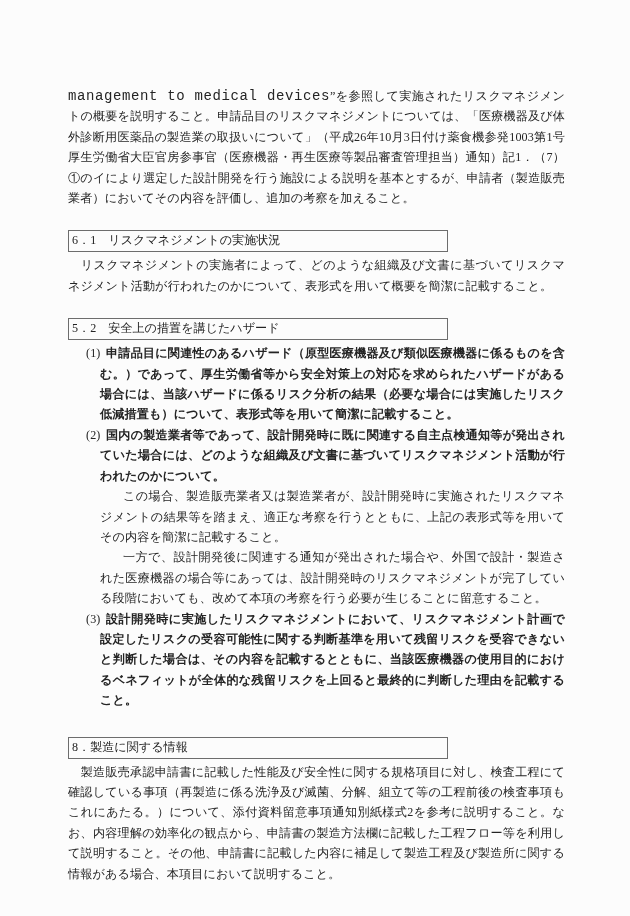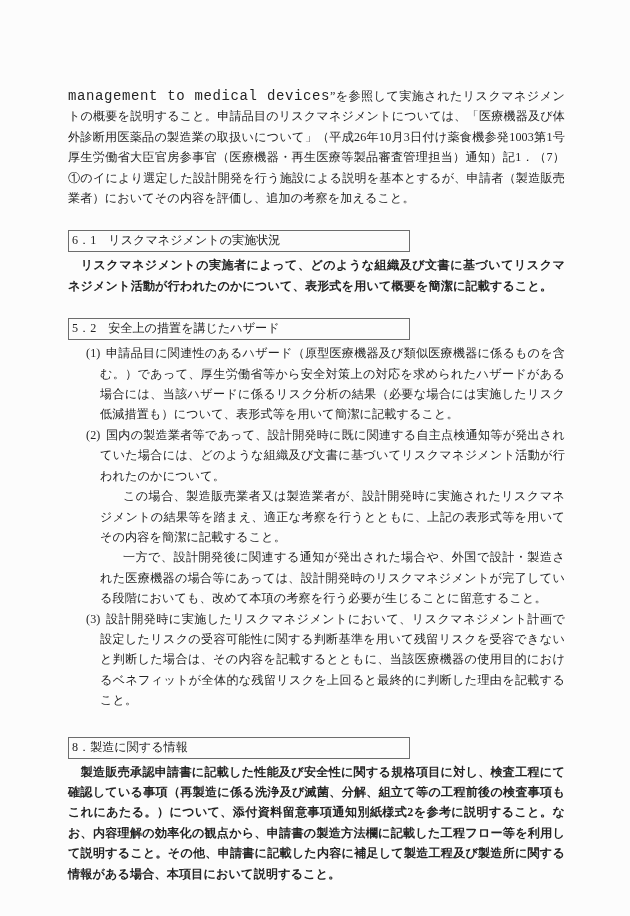--- a/index.html
+++ b/index.html
@@ -31,37 +31,37 @@
     letter-spacing: 0.15px;
   }
   .mono-lead {
     font-family: "Liberation Mono", "DejaVu Sans Mono", monospace;
     font-size: 14px;
     letter-spacing: 0.6px;
   }
   
   .heading-box {
     border: 1px solid #6d6d6d;
-    width: 342px;
+    width: 380px;
     box-sizing: border-box;
     padding: 1px 3px 2px 3px;
     font-size: 12.1px;
     line-height: 17px;
     font-family: "Liberation Serif", "DejaVu Serif", serif;
     color: #242424;
     background: transparent;
     white-space: nowrap;
     overflow: hidden;
   }
   .sec-gap     { height: 22px; }
   .sec-gap-big { height: 26px; }
   .after-head  { height: 3px; }
 
   
-  .indent1 { text-indent: 1.05em; font-weight: bold; }
+  .indent1 { text-indent: 1.05em; }
 
   
   .item {
     position: relative;
     padding-left: 32px;
     font-size: 12.1px;
     line-height: 20.4px;
     text-align: justify;
     text-justify: inter-character;
     letter-spacing: 0.15px;
@@ -70,20 +70,21 @@
     position: absolute;
     left: 18px;
     top: 0;
     width: 30px;
     font-size: 12.1px;
     line-height: 20.4px;
   }
   .item > .itext {
     display: block;
     text-indent: 0.5em;
+    font-weight: bold;
   }
   .subpara {
     display: block;
     text-indent: 1.9em;
     margin-top: 0;
   }
 </style>
 </head>
 <body>
 

